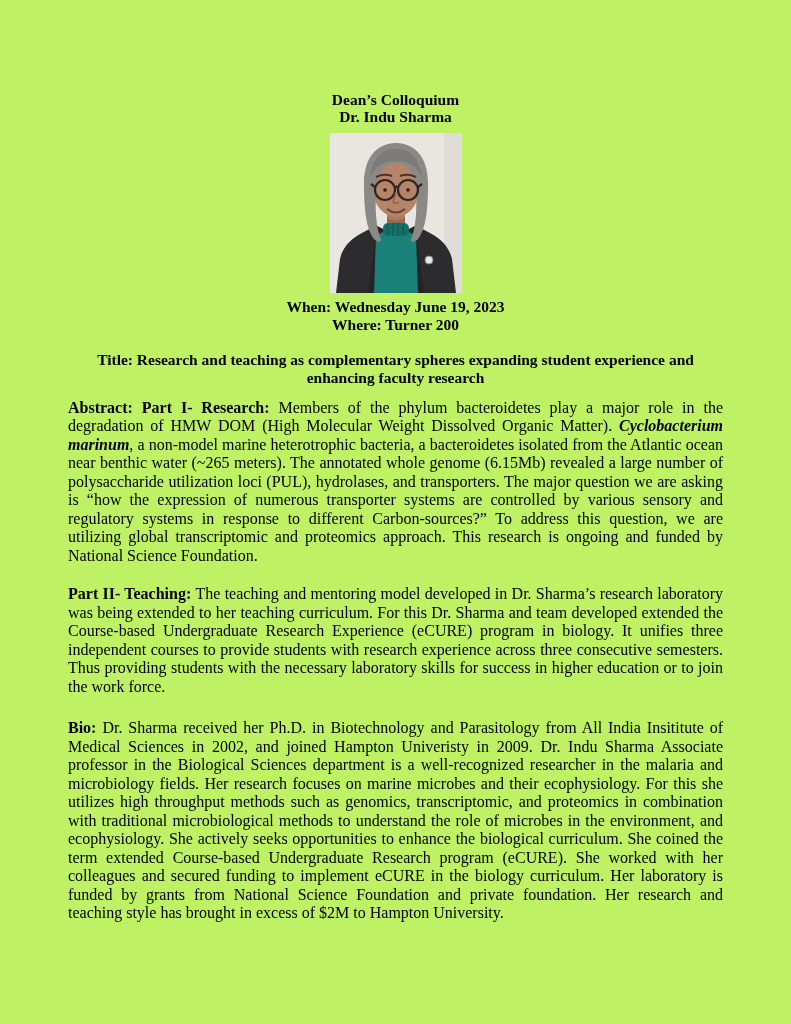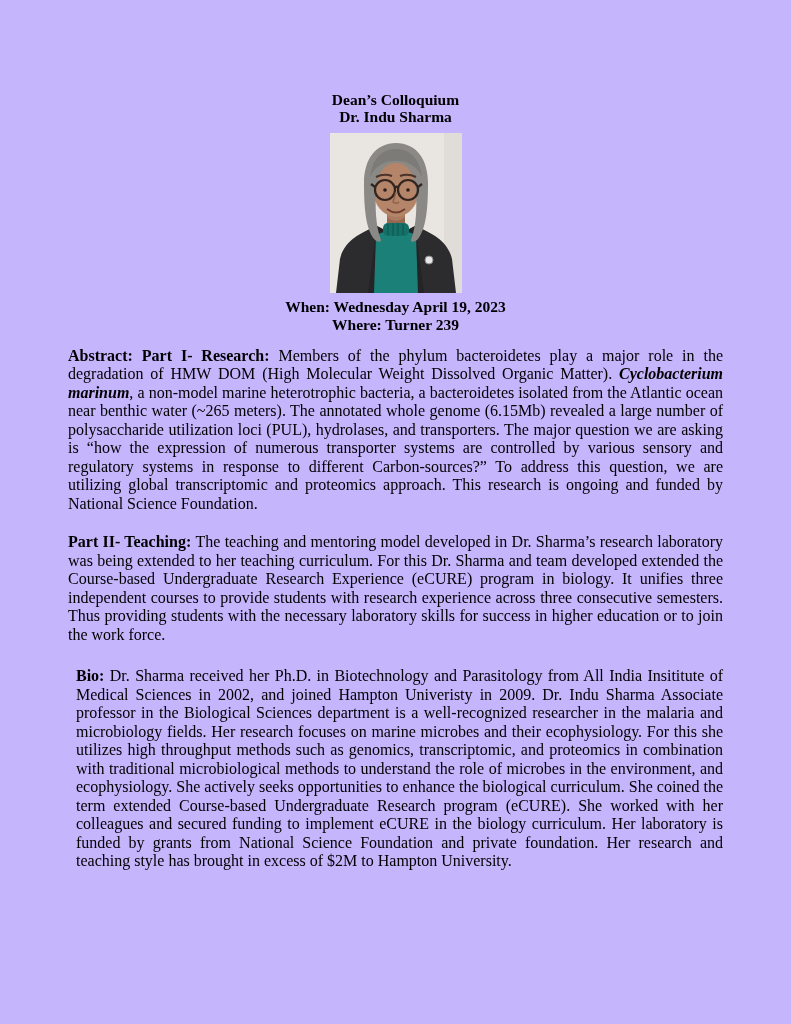--- a/index.html
+++ b/index.html
@@ -1,21 +1,21 @@
 <!DOCTYPE html>
 <html><head>
 <meta charset="utf-8">
 <style>
   html, body { margin: 0; padding: 0; background: #ffffff; }
   .page {
     position: relative;
     width: 791px;
     height: 1024px;
     margin: 0 auto;
-    background: #c4b5fd;
+    background: #bef264;
     color: #000000;
     font-family: "Liberation Serif", serif;
     box-sizing: border-box;
     padding: 92px 68px 40px 68px;
     overflow: hidden;
   }
   .header-line {
     text-align: center;
     font-weight: bold;
     font-size: 15.5px;
@@ -42,21 +42,21 @@
     line-height: 18px;
     padding: 0 6px;
   }
   .para {
     text-align: justify;
     font-size: 16px;
     line-height: 18.5px;
     margin: 12px 0 0 0;
   }
   .para.p-teaching { margin-top: 20px; }
-  .para.p-bio { margin-top: 23px; margin-left: 8px; }
+  .para.p-bio { margin-top: 23px; }
 </style>
 </head>
 <body>
 
 <div class="page">
 
   <div class="header-line">Dean’s Colloquium</div>
   <div class="header-line">Dr. Indu Sharma</div>
 
   <div class="photo-wrap">
@@ -97,22 +97,23 @@
 
       <path d="M66,59 q-2,7 -3,10 q3,2.5 6,0" stroke="#8f5f46" stroke-width="1.4" fill="none"></path>
 
       <path d="M57,76 q9,7 18,0" stroke="#6e3f30" stroke-width="2" fill="none"></path>
 
       <circle cx="99" cy="127" r="4" fill="#e8e8e8" stroke="#8a8a8a" stroke-width="1"></circle>
     </svg>
   </div>
 
   <div class="event-block">
-    <div>When: Wednesday April 19, 2023</div>
-    <div>Where: Turner 239</div>
+    <div>When: Wednesday June 19, 2023</div>
+    <div>Where: Turner 200</div>
   </div>
 
+  <div class="talk-title">Title: Research and teaching as complementary spheres expanding student experience and enhancing faculty research</div>
 
   <p class="para p-abstract"><span style="font-weight: bold;">Abstract:  Part I- Research: </span><span>Members of the phylum bacteroidetes play a major role in the degradation of HMW DOM (High Molecular Weight Dissolved Organic Matter). </span><span style="font-weight: bold; font-style: italic;">Cyclobacterium marinum</span><span>, a non-model marine heterotrophic bacteria, a bacteroidetes isolated from the Atlantic ocean near benthic water (~265 meters).  The annotated whole genome (6.15Mb) revealed a large number of polysaccharide utilization loci (PUL), hydrolases, and transporters. The major question we are asking is “how the expression of numerous transporter systems are controlled by various sensory and regulatory systems in response to different Carbon-sources?” To address this question, we are utilizing global transcriptomic and proteomics approach. This research is ongoing and funded by National Science Foundation.</span></p>
   <p class="para p-teaching"><span style="font-weight: bold;">Part II- Teaching: </span><span> The teaching and mentoring model developed in Dr. Sharma’s research laboratory was being extended to her teaching curriculum.  For this Dr. Sharma and team developed extended the Course-based Undergraduate Research Experience (eCURE) program in biology. It unifies three independent courses to provide students  with research experience across three consecutive semesters.  Thus providing students with the necessary laboratory skills for success in higher education or to join the work force.</span></p>
   <p class="para p-bio"><span style="font-weight: bold;">Bio: </span><span>Dr. Sharma received her Ph.D. in Biotechnology and Parasitology from All India Insititute of Medical Sciences in 2002, and joined Hampton Univeristy in 2009. Dr. Indu Sharma Associate professor in the Biological Sciences department is a well-recognized researcher in the malaria and microbiology fields. Her research focuses on marine microbes and their ecophysiology. For this she utilizes high throughput methods such as genomics, transcriptomic, and proteomics in combination with traditional microbiological methods to understand the role of microbes in the environment, and ecophysiology. She actively seeks opportunities to enhance the biological curriculum. She coined the term extended Course-based Undergraduate Research program (eCURE). She worked with her colleagues and secured funding to implement eCURE in the biology curriculum. Her laboratory is funded by grants from National Science Foundation and private foundation. Her research and teaching style has brought in excess of $2M to Hampton University.</span></p>
 
 </div>
 
 </body></html>

